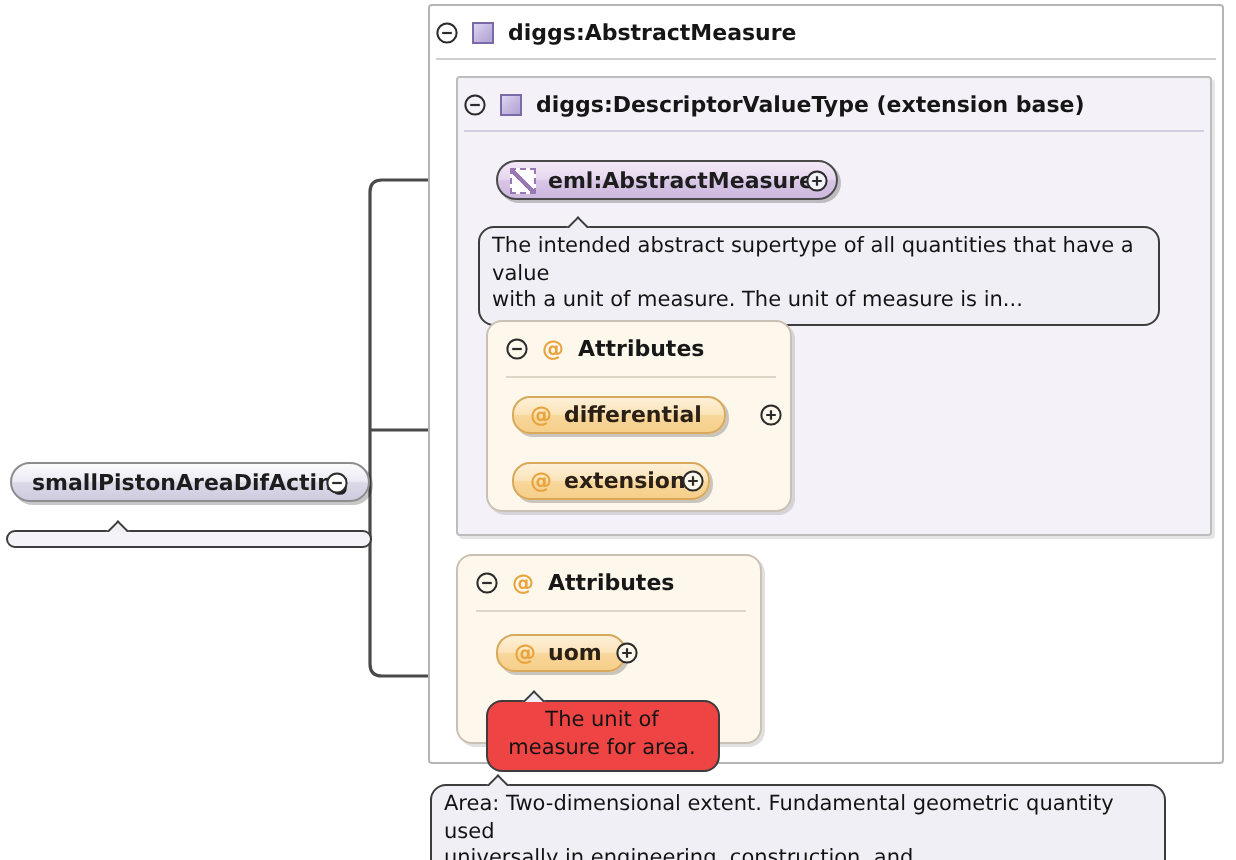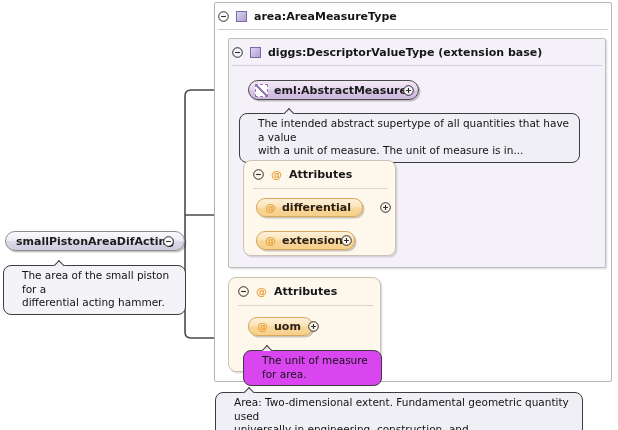--- a/index.html
+++ b/index.html
@@ -93,21 +93,21 @@
   .attr-head{
     position:absolute;left:9px;top:7px;display:flex;align-items:center;gap:7px;
   }
   .attr-head-label{font-weight:bold;font-size:11px;color:#171717;}
   .attr-rule{position:absolute;left:9px;height:1px;background:#ddd6c6;}
 
   
   .callout{
     position:absolute;box-sizing:border-box;
     background:#f1eff6;border:1px solid #3d3d3d;border-radius:8px;
-    padding:3px 7px 4px 18px;
+    padding:3px 7px 4px 6px;
     font-size:10.5px;line-height:13.5px;color:#131313;font-weight:normal;
   }
   .callout.plain{background:#f4f3f7;}
   .callout .tail,.callout .tail-b{
     position:absolute;width:13px;height:8px;overflow:hidden;
   }
   .callout .tail{top:-8px;}
   .callout .tail::before{
     content:"";position:absolute;left:0;top:5px;width:13px;height:13px;
     background:#f1eff6;border-left:1px solid #3d3d3d;border-top:1px solid #3d3d3d;
@@ -140,32 +140,30 @@
     <span>smallPistonAreaDifActing</span>
   </div>
 
   <svg class="ico circ" style="position:absolute;left:163px;top:236px;width:11px;height:11px;" viewBox="0 0 11 11">
     <circle cx="5.5" cy="5.5" r="4.8" fill="#ffffff" stroke="#2b2b2b" stroke-width="1"></circle>
     <path d="M3.1,5.5 H7.9" stroke="#2b2b2b" stroke-width="1.1"></path>
   </svg>
 
   <div class="callout plain" style="left:3px;top:265px;width:183px;">
     <span class="tail" style="left:48px;"></span>
-    <span class="callout-lines">The area of the small piston for a
-differential acting hammer.</span>
   </div>
 
   <div class="outer-panel">
     <div class="panel-head" style="left:3px;top:3px;">
       <svg class="ico circ" viewBox="0 0 11 11" style="width:11px;height:11px;">
         <circle cx="5.5" cy="5.5" r="4.8" fill="#ffffff" stroke="#2b2b2b" stroke-width="1"></circle>
         <path d="M3.1,5.5 H7.9" stroke="#2b2b2b" stroke-width="1.1"></path>
       </svg>
       <span class="ico sq-type"></span>
-      <span class="panel-title">area:AreaMeasureType</span>
+      <span class="panel-title">diggs:AbstractMeasure</span>
     </div>
     <div class="panel-rule" style="left:3px;top:26px;width:390px;"></div>
   </div>
 
   <div class="inner-panel">
     <div class="panel-head" style="left:3px;top:3px;">
       <svg class="ico circ" viewBox="0 0 11 11" style="width:11px;height:11px;">
         <circle cx="5.5" cy="5.5" r="4.8" fill="#f4f1f8" stroke="#2b2b2b" stroke-width="1"></circle>
         <path d="M3.1,5.5 H7.9" stroke="#2b2b2b" stroke-width="1.1"></path>
       </svg>
@@ -235,21 +233,21 @@
 
   <div class="chip chip-attr" style="left:248px;top:317px;height:19px;padding:0 11px 0 8px;">
     <span class="at-ico">@</span>
     <span>uom</span>
   </div>
   <svg class="ico circ" style="position:absolute;left:308px;top:321px;width:11px;height:11px;" viewBox="0 0 11 11">
     <circle cx="5.5" cy="5.5" r="4.8" fill="#fdf7ec" stroke="#2b2b2b" stroke-width="1"></circle>
     <path d="M3.1,5.5 H7.9 M5.5,3.1 V7.9" stroke="#2b2b2b" stroke-width="1.1"></path>
   </svg>
 
-  <div class="callout" style="left:243px;top:350px;width:139px;background:#d946ef;">
+  <div class="callout" style="left:243px;top:350px;width:117px;background:#ef4444;text-align:center;">
     <span class="tail" style="left:16px;"></span>
     <span class="callout-lines">The unit of measure for area.</span>
   </div>
 
   <div class="callout" style="left:215px;top:392px;width:368px;">
     <span class="tail" style="left:26px;"></span>
     <span class="callout-lines">Area: Two-dimensional extent. Fundamental geometric quantity used
 universally in engineering, construction, and...</span>
   </div>
 

